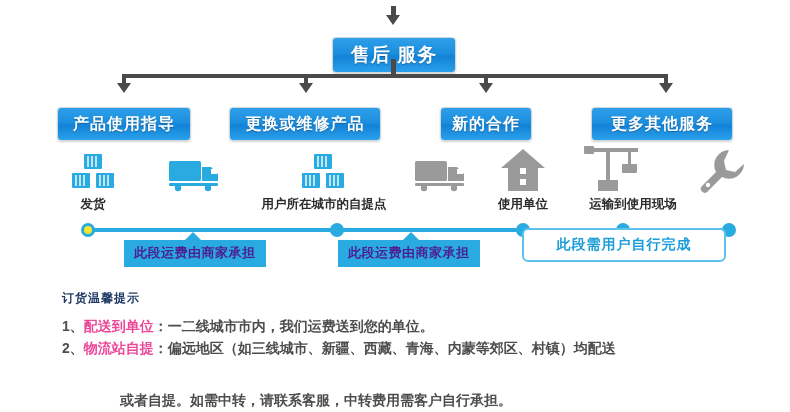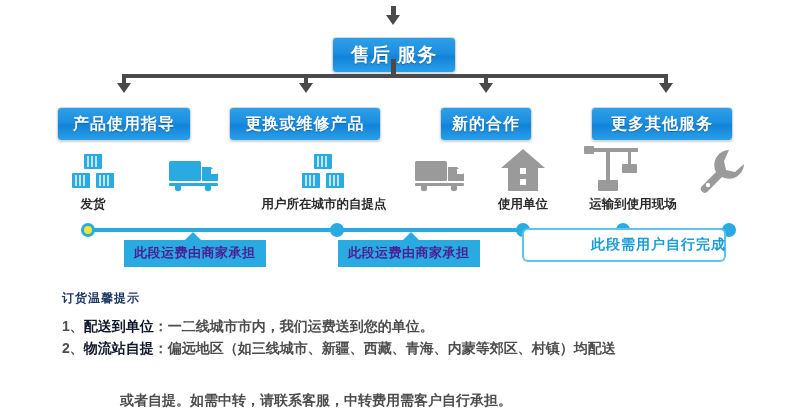--- a/index.html
+++ b/index.html
@@ -98,21 +98,21 @@
   .notes{position:absolute;left:62px;top:290px;width:720px;}
   .notes-title{
     font-size:12px;font-weight:bold;color:#1f3864;
     letter-spacing:1px;margin-bottom:8px;
   }
   .note-line{
     font-size:14px;color:#4d4d4d;font-weight:bold;
     line-height:22px;white-space:nowrap;
   }
   .note-num{color:#4d4d4d;}
-  .hl{color:#0f172a;}
+  .hl{color:#ec4899;}
   .note-indent{padding-left:58px;margin-top:30px;}
 </style>
 </head>
 <body>
 
 <div id="root">
 
   <div class="node node-root">
     <span>售后 服务</span>
   </div>
@@ -257,21 +257,21 @@
     <span class="tip" style="left:60px;"></span>
     <span>此段运费由商家承担</span>
   </div>
 
   <div class="callout" style="left:338px;top:240px;">
     <span class="tip" style="left:64px;"></span>
     <span>此段运费由商家承担</span>
   </div>
 
   <div class="bracket" style="left:522px;top:228px;width:204px;height:34px;"></div>
-  <div class="bracket-text" style="left:522px;top:236px;width:204px;text-align:right;">此段需用户自行完成</div>
+  <div class="bracket-text" style="left:522px;top:236px;width:204px;">此段需用户自行完成</div>
 
   <div class="notes">
     <div class="notes-title">订货温馨提示</div>
 
     <div class="note-line">
       <span class="note-num">1、</span><span class="hl">配送到单位</span><span>：</span><span>一二线城市市内，我们运费送到您的单位。</span>
     </div>
 
     <div class="note-line">
       <span class="note-num">2、</span><span class="hl">物流站自提</span><span>：</span><span>偏远地区（如三线城市、新疆、西藏、青海、内蒙等郊区、村镇）均配送</span>

